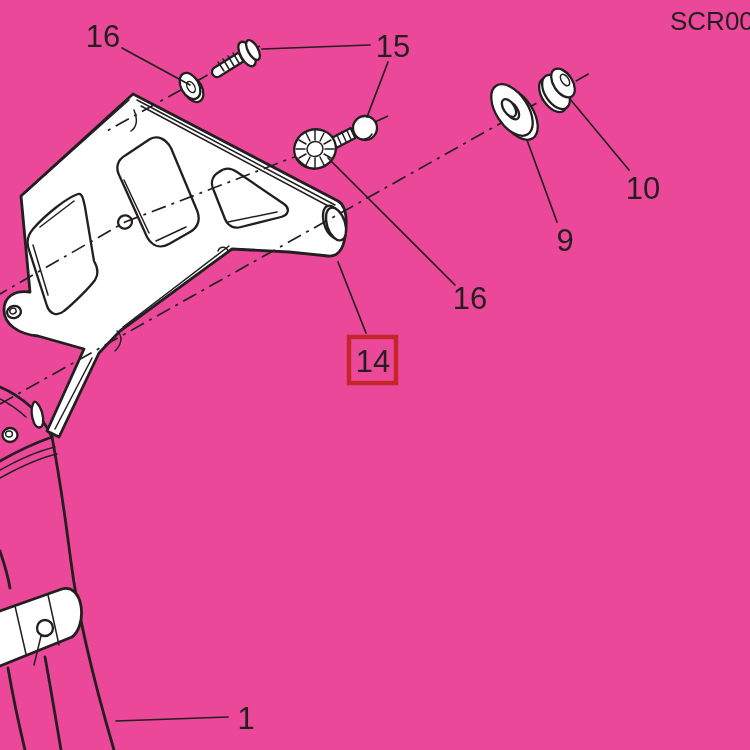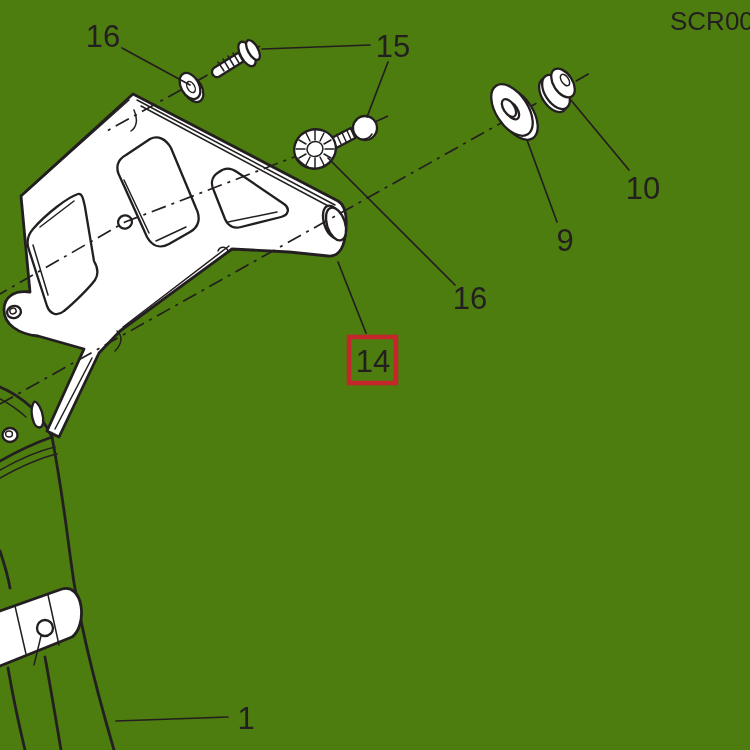--- a/index.html
+++ b/index.html
@@ -1,16 +1,16 @@
 <!DOCTYPE html>
 <html><head>
 <meta charset="utf-8">
 <style>
   html,body{margin:0;padding:0;background:#ffffff;width:750px;height:750px;overflow:hidden;}
-  #stage{position:relative;width:750px;height:750px;background:#4d7c0f;font-family:"Liberation Sans",sans-serif;}
+  #stage{position:relative;width:750px;height:750px;background:#ec4899;font-family:"Liberation Sans",sans-serif;}
   svg{display:block;}
   .outline{fill:#ffffff;stroke:#231f20;stroke-width:2.8;stroke-linejoin:round;stroke-linecap:round;}
   .thick{fill:none;stroke:#231f20;stroke-width:2.8;stroke-linecap:round;stroke-linejoin:round;}
   .med{fill:#ffffff;stroke:#231f20;stroke-width:2.3;stroke-linejoin:round;}
   .thin{fill:none;stroke:#231f20;stroke-width:1.5;stroke-linecap:round;}
   .leader{fill:none;stroke:#231f20;stroke-width:1.7;stroke-linecap:round;}
   .axis{fill:none;stroke:#231f20;stroke-width:1.7;stroke-dasharray:15 6 3 6;stroke-linecap:butt;}
   text.callout{font-family:"Liberation Sans",sans-serif;font-size:31px;fill:#231f20;}
   text.code{font-family:"Liberation Sans",sans-serif;font-size:26px;fill:#231f20;}
 </style>

